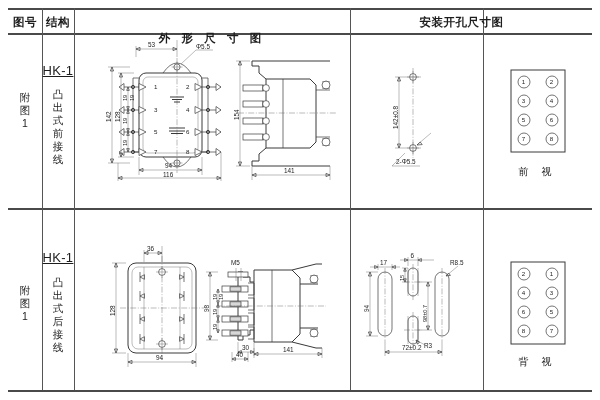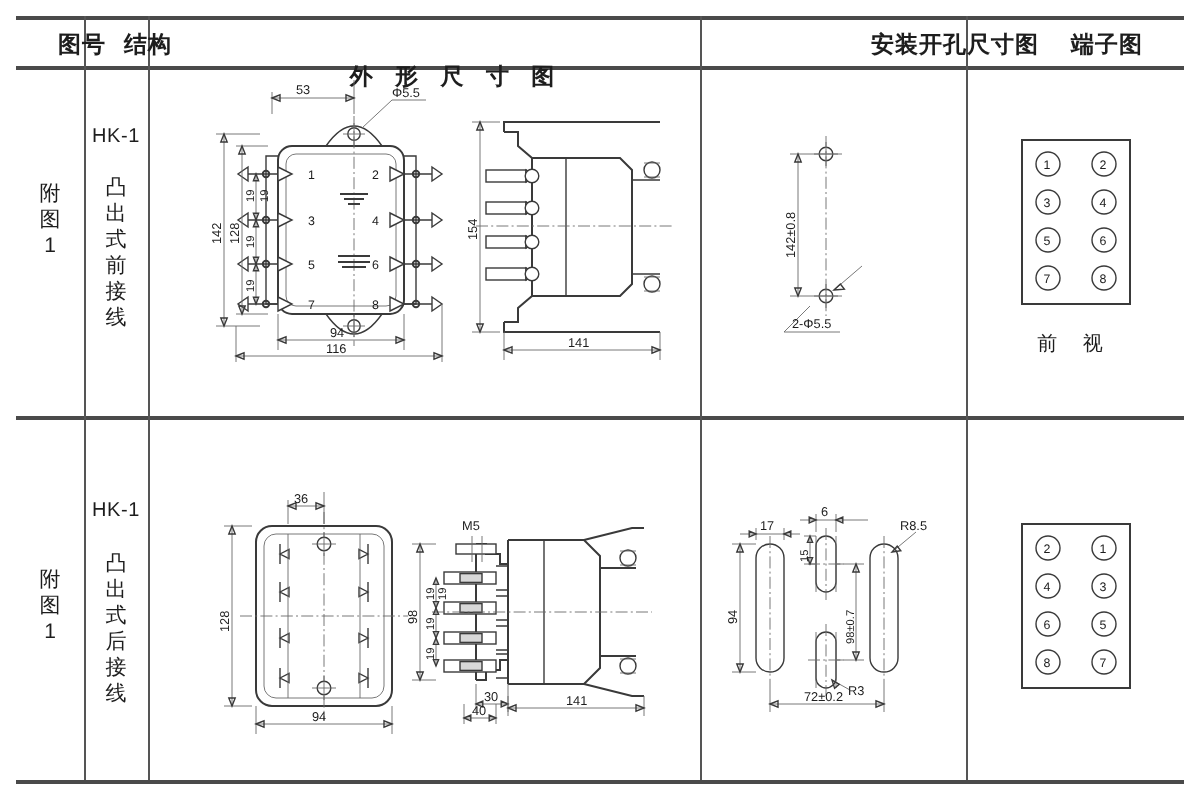--- a/index.html
+++ b/index.html
@@ -9,28 +9,28 @@
   svg.layer{position:absolute;left:0;top:0;width:600px;height:400px;}
   .tbl{position:absolute;left:0;top:0;width:600px;height:400px;}
 
   
   .hline{position:absolute;background:#555;height:1px;}
   .hline.thick{height:1.6px;background:#4a4a4a;}
   .vline{position:absolute;background:#555;width:1px;}
 
   
   .cell{position:absolute;display:flex;align-items:center;justify-content:center;
-        font-size:11px;color:#1d1d1d;letter-spacing:.5px;margin-left:16px;}
+        font-size:11px;color:#1d1d1d;letter-spacing:.5px;}
   .hdr{font-size:11.5px;font-weight:600;}
   .hdr.wide{letter-spacing:4px;}
   .vtext{position:absolute;display:flex;flex-direction:column;align-items:center;
          justify-content:center;font-size:10.5px;line-height:13px;color:#1d1d1d;}
   .vtext span{display:block;}
-  .model{position:absolute;font-size:10px;color:#1d1d1d;text-align:center;
-         letter-spacing:.3px;white-space:nowrap;}
+  .model{position:absolute;font-size:13px;color:#1d1d1d;text-align:center;
+         letter-spacing:.3px;white-space:nowrap;text-decoration:underline;}
   .viewlbl{position:absolute;font-size:10px;letter-spacing:5px;color:#1d1d1d;
            text-align:center;white-space:nowrap;}
 
   
   .dim{font-size:6.4px;fill:#1d1d1d;font-family:"Liberation Sans",sans-serif;}
   .dim.sm{font-size:5.6px;}
   .tnum{font-size:6.2px;fill:#1d1d1d;font-family:"Liberation Sans",sans-serif;}
   .ln{stroke:#3a3a3a;stroke-width:.7;fill:none;}
   .ln2{stroke:#3a3a3a;stroke-width:1;fill:none;}
   .thin{stroke:#6a6a6a;stroke-width:.45;fill:none;}
@@ -52,21 +52,20 @@
     <div class="vline" style="left:42px;top:8px;height:382px;"></div>
     <div class="vline" style="left:74px;top:8px;height:382px;"></div>
     <div class="vline" style="left:350px;top:8px;height:382px;"></div>
     <div class="vline" style="left:483px;top:8px;height:382px;"></div>
   </div>
 
   <div class="cell hdr" style="left:8px;top:12px;width:34px;height:20px;">图号</div>
   <div class="cell hdr" style="left:42px;top:12px;width:32px;height:20px;">结构</div>
   <div class="cell hdr wide" style="left:74px;top:28px;width:276px;height:20px;">外 形 尺 寸 图</div>
   <div class="cell hdr" style="left:350px;top:12px;width:133px;height:20px;padding-left:45px;">安装开孔尺寸图</div>
-  <div class="cell hdr" style="left:483px;top:12px;width:109px;height:20px;">端子图</div>
 
   <div class="vtext" style="left:8px;top:75px;width:34px;height:70px;">
     <span>附</span>
     <span>图</span>
     <span>1</span>
   </div>
   <div class="model" style="left:42px;top:63px;width:32px;">HK-1</div>
   <div class="vtext" style="left:42px;top:84px;width:32px;height:86px;">
     <span>凸</span>
     <span>出</span>
@@ -85,20 +84,21 @@
   <div class="vtext" style="left:42px;top:272px;width:32px;height:86px;">
     <span>凸</span>
     <span>出</span>
     <span>式</span>
     <span>后</span>
     <span>接</span>
     <span>线</span>
   </div>
 
   <div class="viewlbl" style="left:483px;top:165px;width:109px;">前 视</div>
+  <div class="viewlbl" style="left:483px;top:355px;width:109px;">背 视</div>
 
   <svg class="layer" viewBox="0 0 600 400">
 
     <g>
 
       <rect class="ln2 fillw" x="139" y="73" width="63" height="84" rx="7"></rect>
       <rect class="thin" x="143" y="77" width="55" height="76" rx="5"></rect>
 
       <path class="ln" d="M139,78 L133,78 L133,152 L139,152"></path>
       <path class="ln" d="M202,78 L208,78 L208,152 L202,152"></path>

